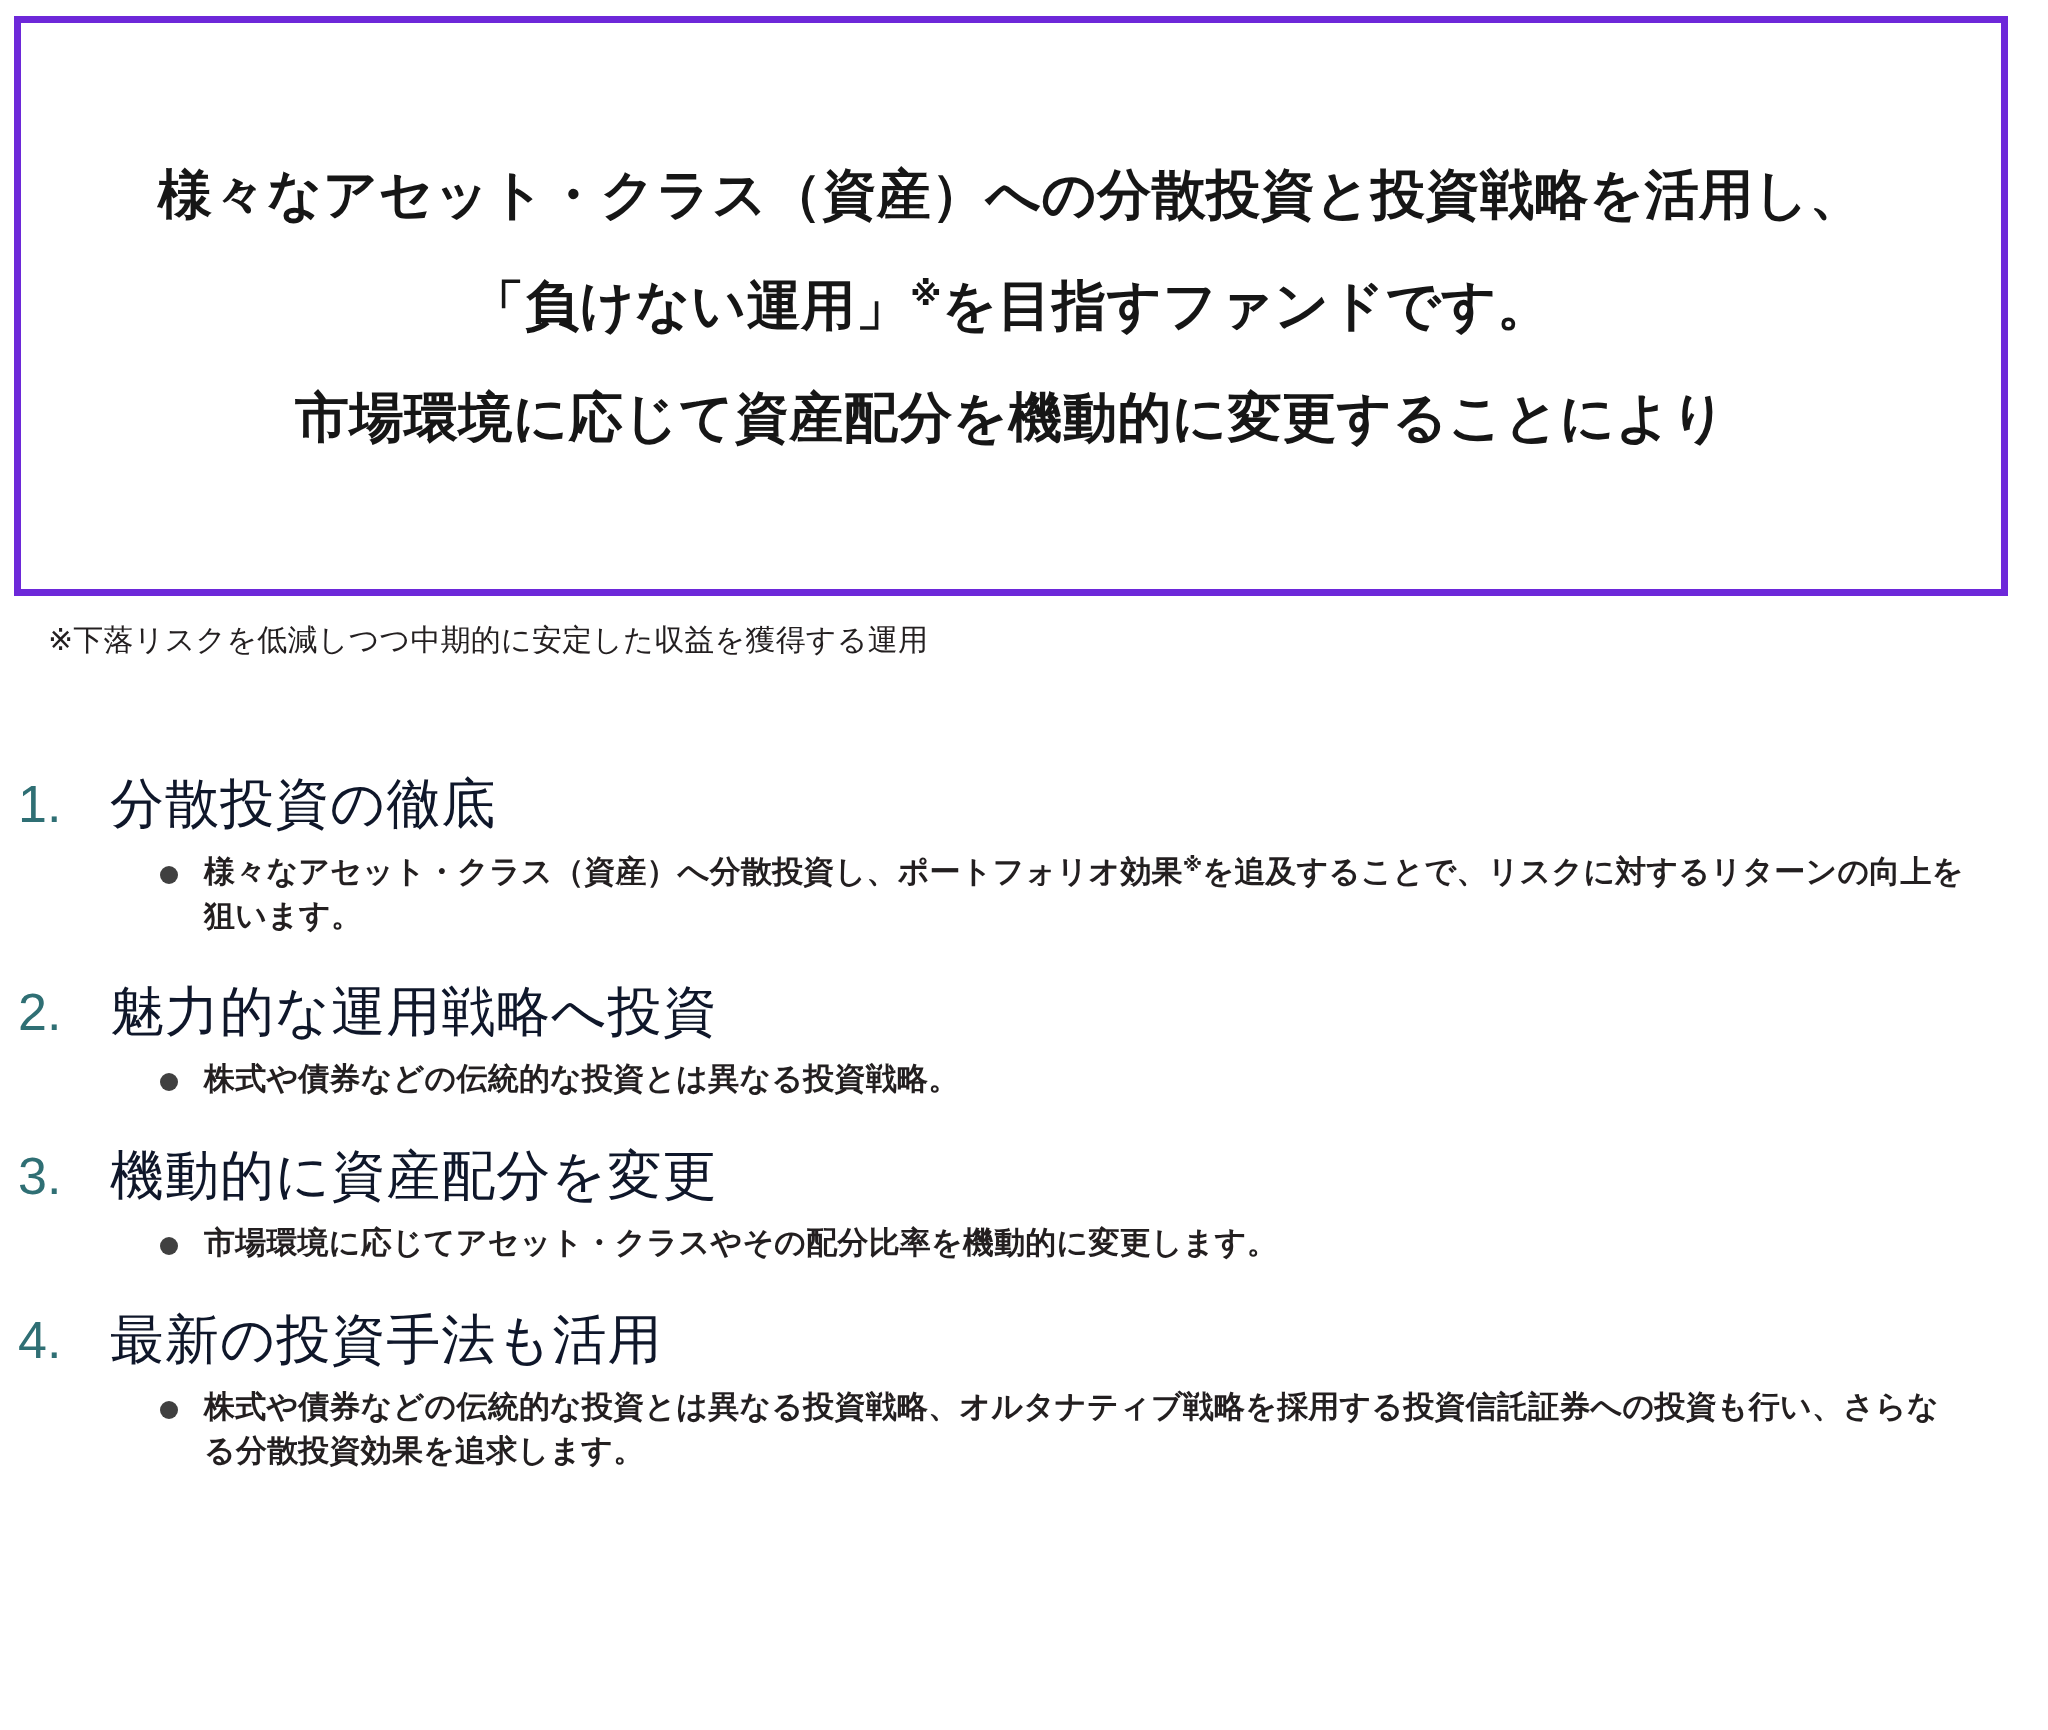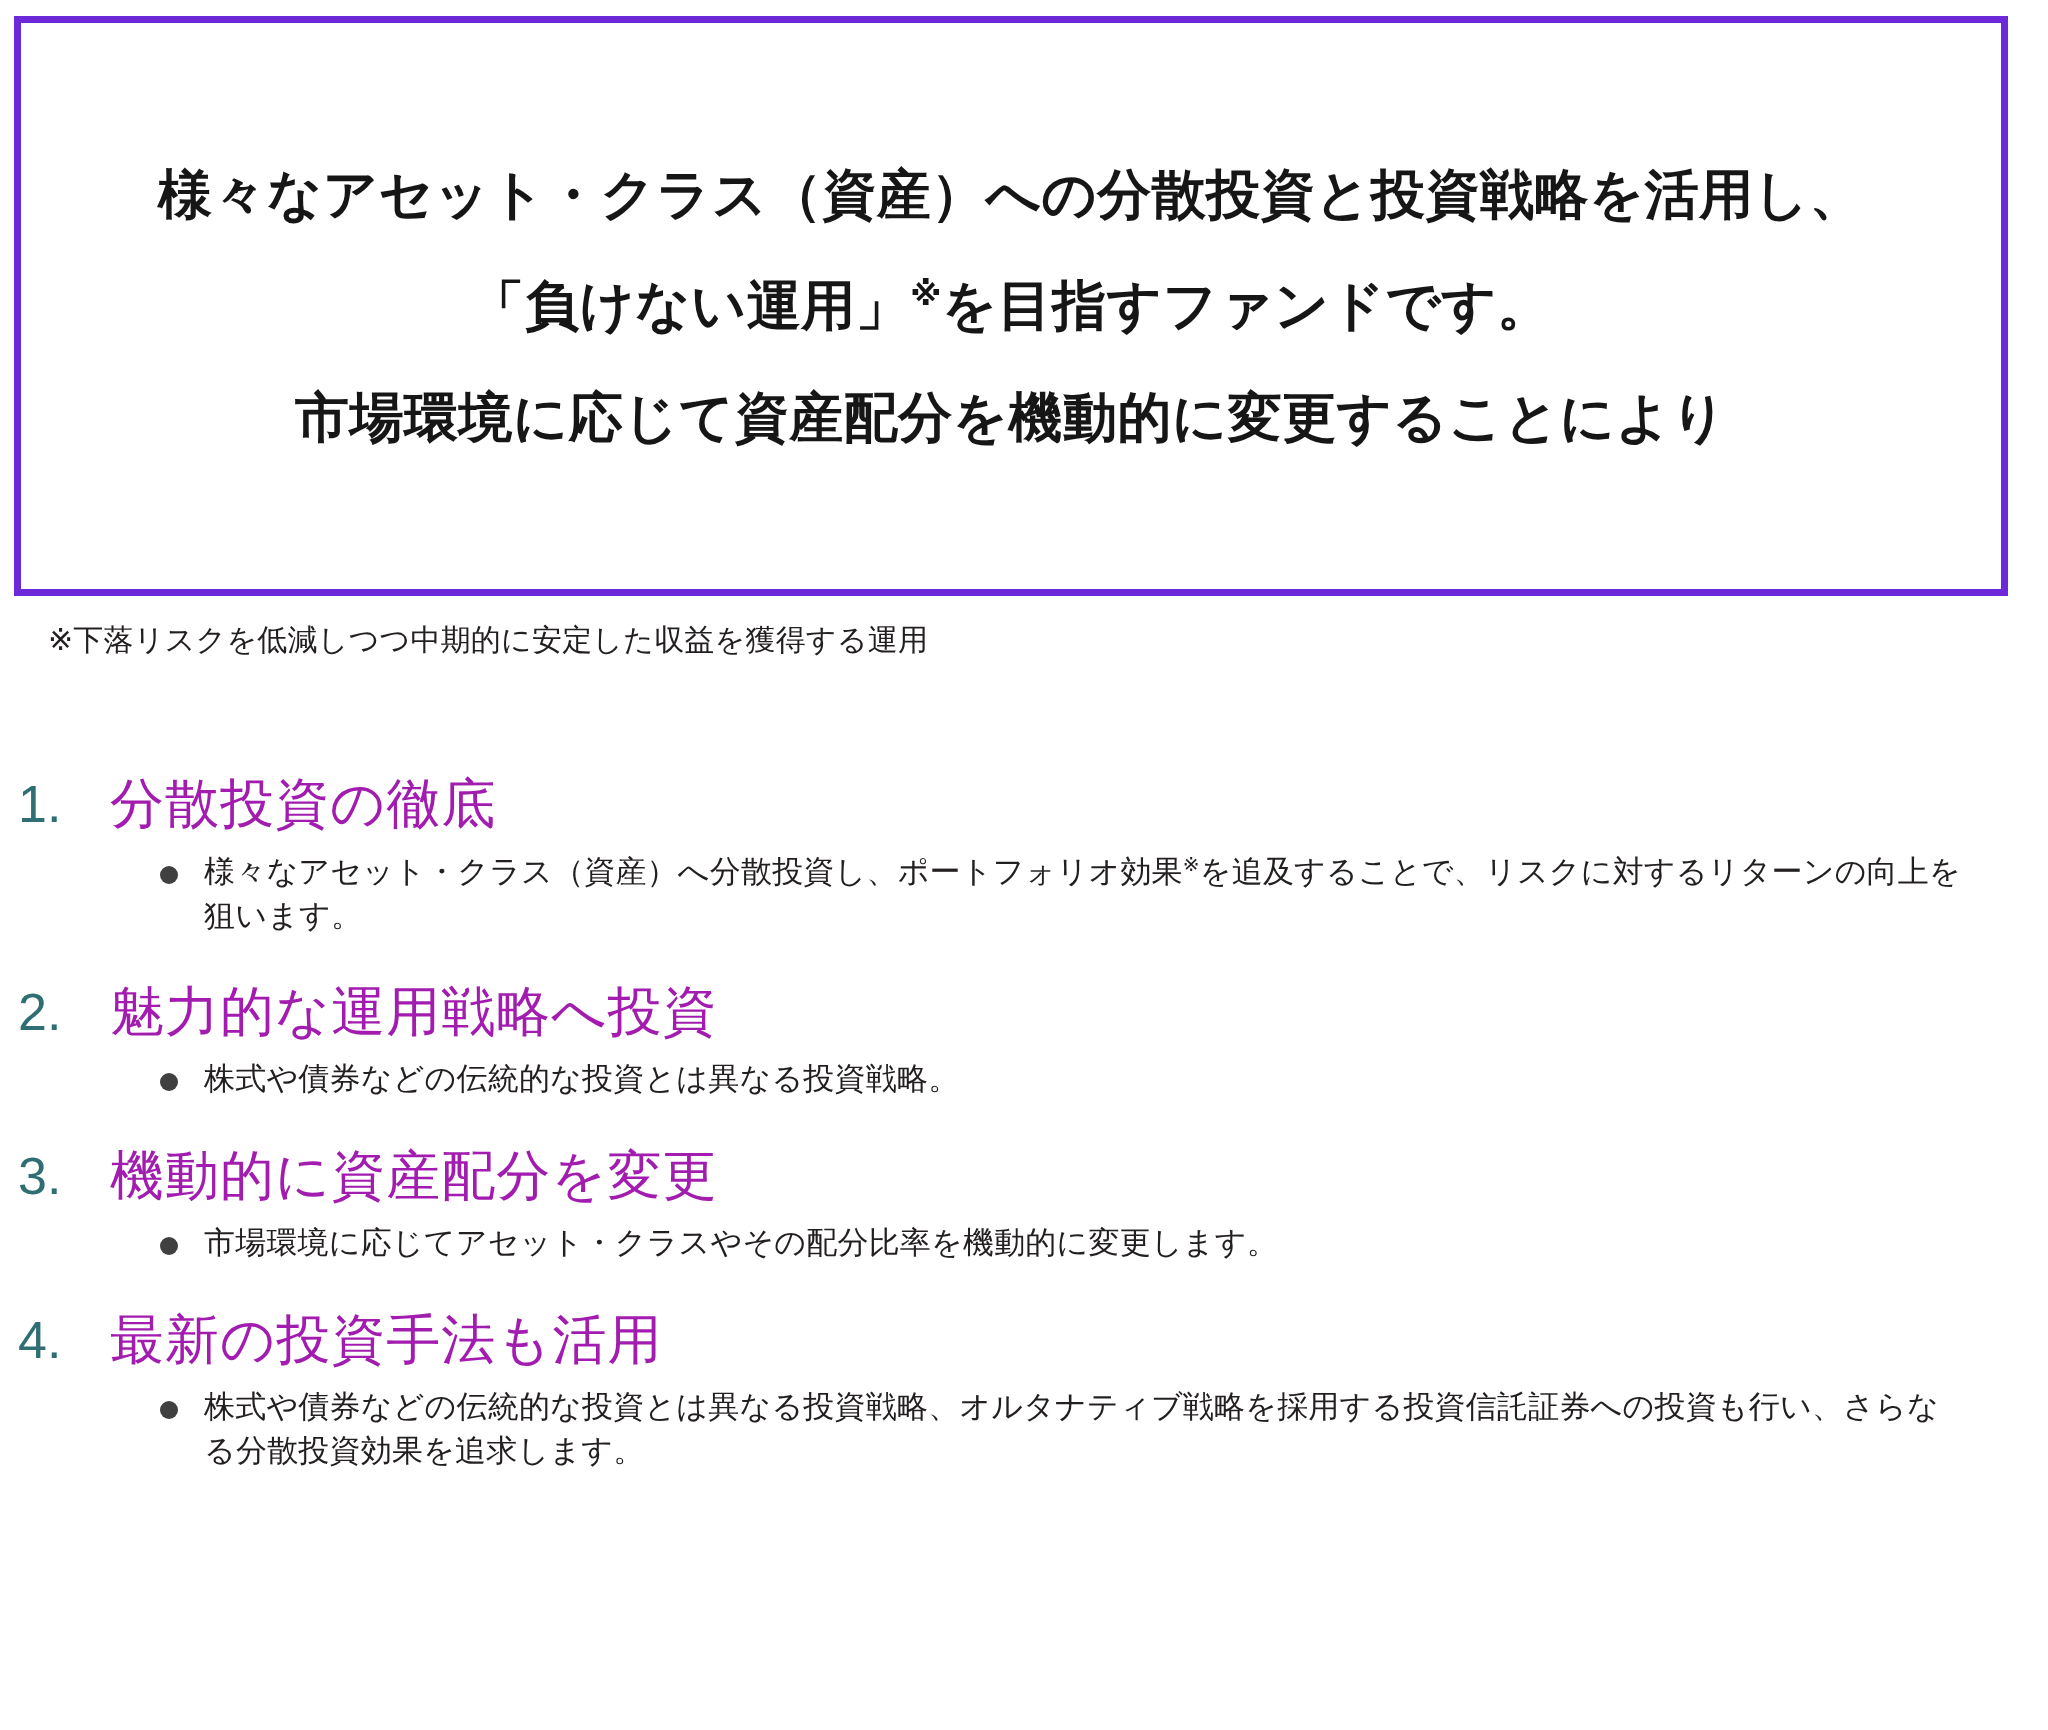--- a/index.html
+++ b/index.html
@@ -85,21 +85,21 @@
     font-size: 52px;
     color: #2f6f74;
     width: 92px;
     flex: 0 0 92px;
     text-align: left;
     font-weight: 400;
     line-height: 1.25;
   }
   .item-title {
     font-size: 54px;
-    color: #a21caf;
+    color: #0f172a;
     font-weight: 400;
     line-height: 1.25;
     letter-spacing: 1px;
   }
   .bullets {
     margin: 12px 0 0 0;
     padding: 0;
     list-style: none;
   }
   .bullet {
@@ -116,20 +116,21 @@
     background: #404040;
     margin-top: 16px;
     margin-right: 26px;
   }
   .bullet-text {
     font-size: 31px;
     line-height: 1.42;
     color: #231f20;
     max-width: 1760px;
     letter-spacing: 0.2px;
+    font-weight: bold;
   }
   .bullet-text .sup {
     font-size: 20px;
     vertical-align: super;
   }
 
   
   .item.i1 { margin-bottom: 40px; }
   .item.i2 { margin-bottom: 40px; }
   .item.i3 { margin-bottom: 40px; }

